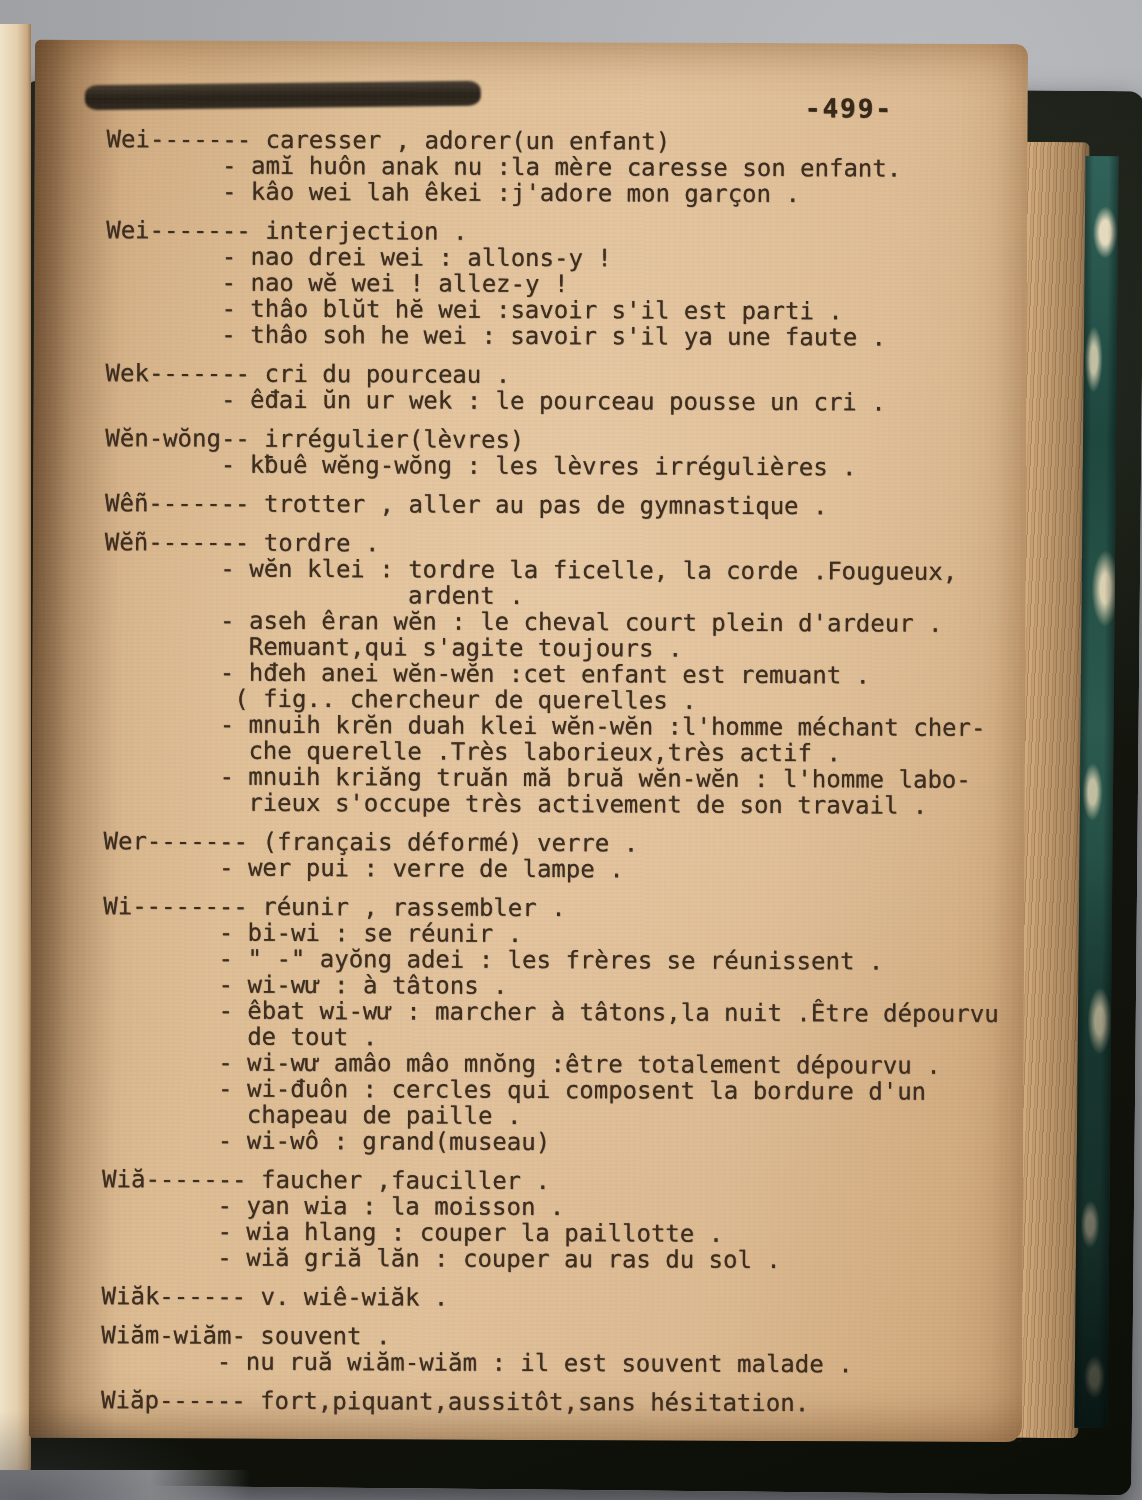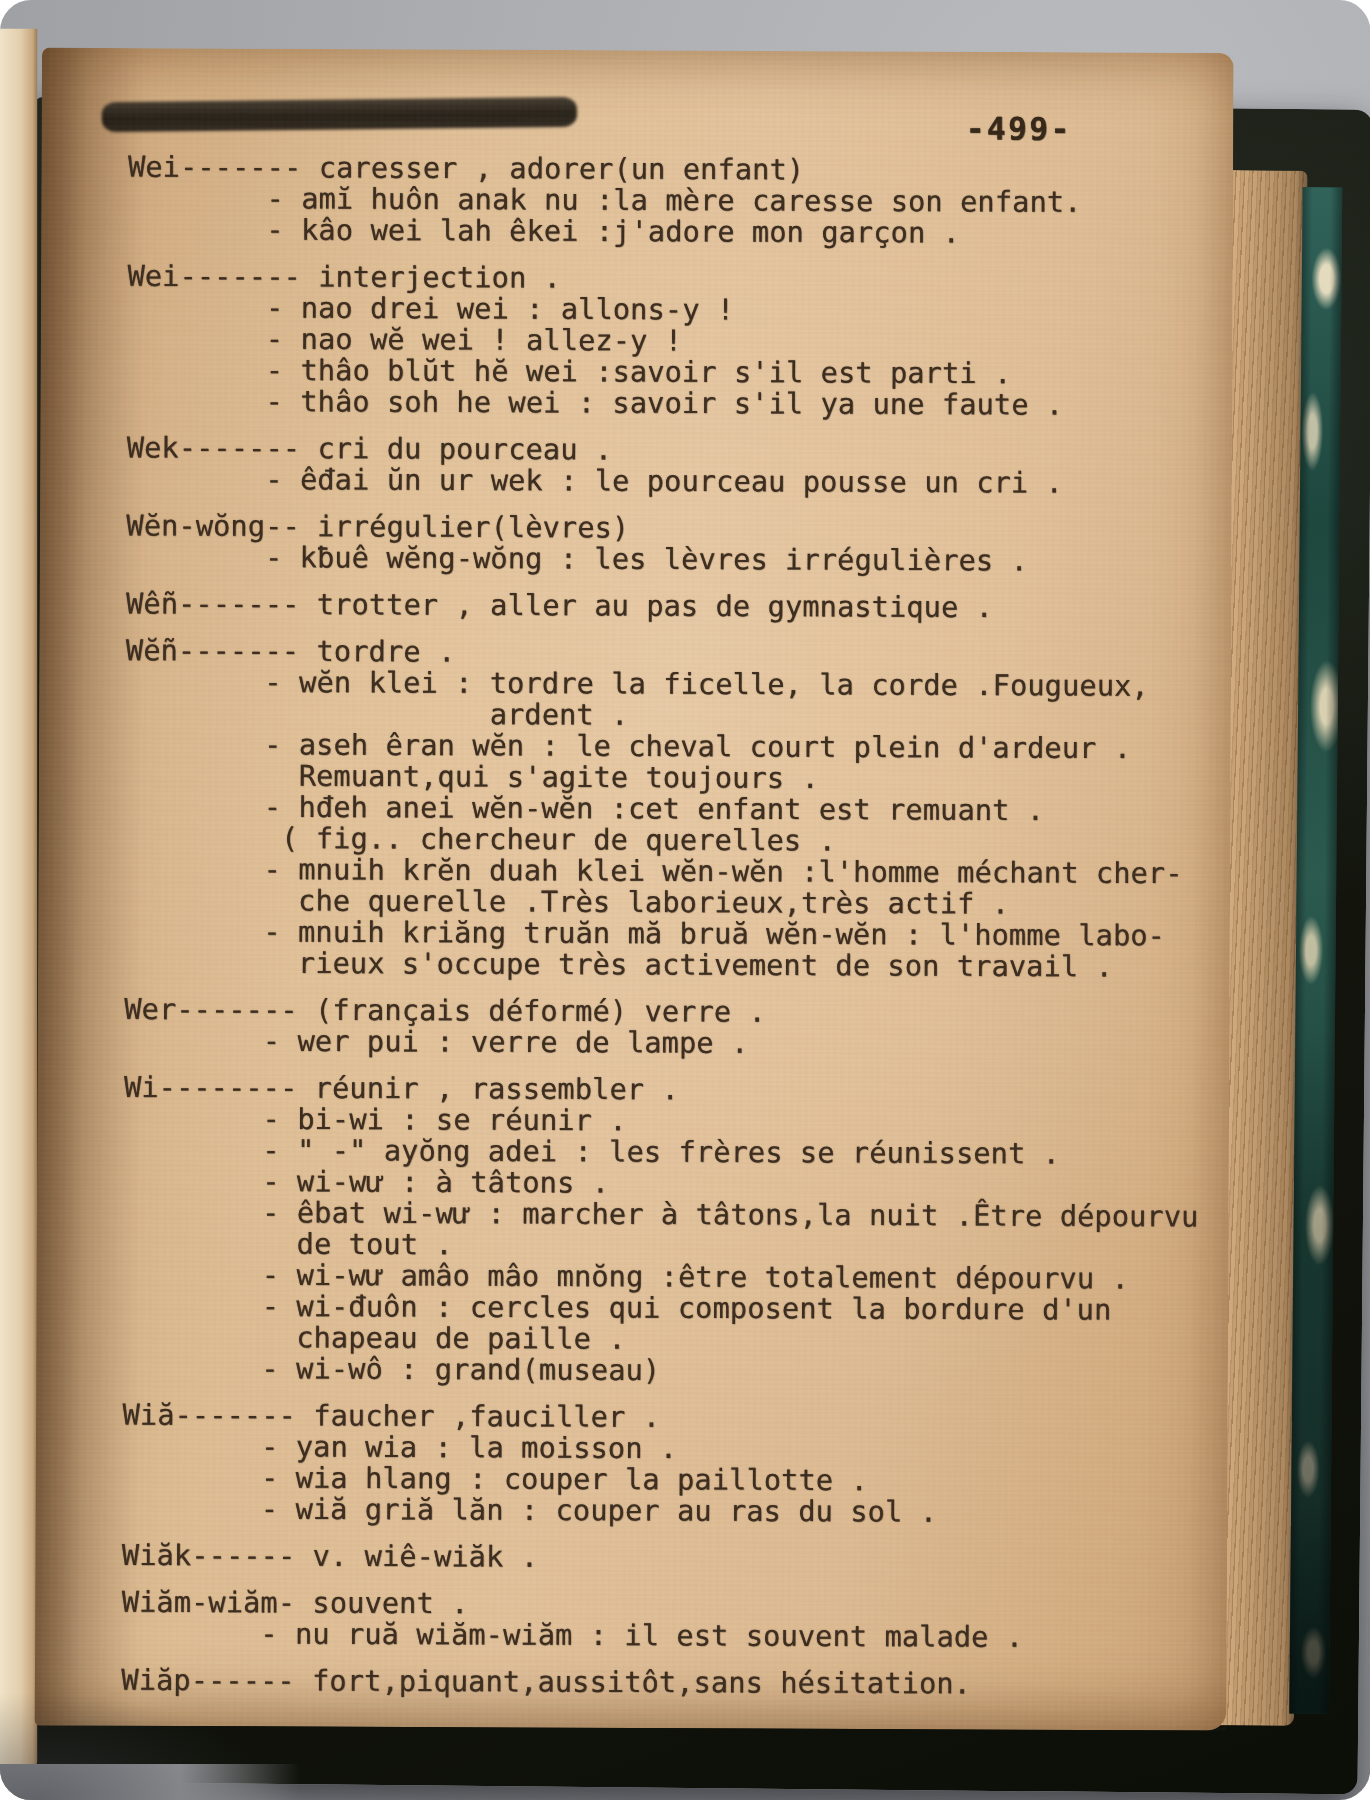--- a/index.html
+++ b/index.html
@@ -4,21 +4,20 @@
 <style>
   html,body{margin:0;padding:0;}
   body{
     width:1142px;height:1500px;overflow:hidden;
     font-family:"DejaVu Sans Mono","Liberation Mono",monospace;
   }
   .scene{
     position:relative;width:1142px;height:1500px;overflow:hidden;
     background:
       radial-gradient(130% 95% at 80% 8%, #b9bbbf 0%, #abadb1 35%, #9b9da1 70%, #8b8d91 100%);
-    border-radius: 26px;
   }
   .scene::after{ 
     content:"";position:absolute;left:0;top:1380px;width:320px;height:120px;
     background:radial-gradient(80% 100% at 10% 100%, rgba(60,60,66,.5), transparent 75%);
   }
   
   .cover{
     position:absolute;left:20px;top:86px;width:1118px;height:1404px;
     transform:rotate(0.55deg);
     border-radius:10px 16px 14px 8px;

